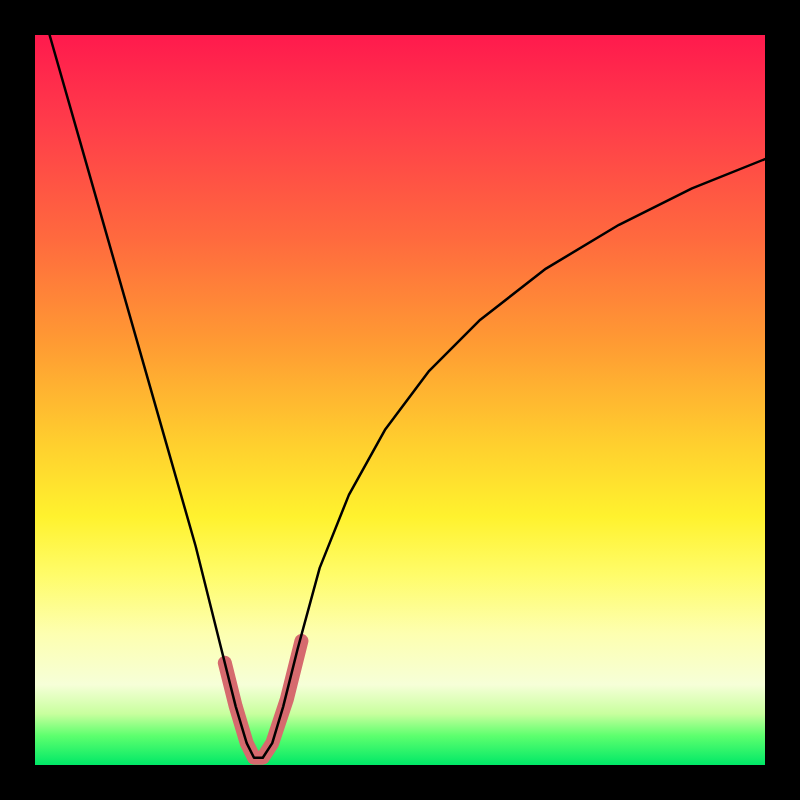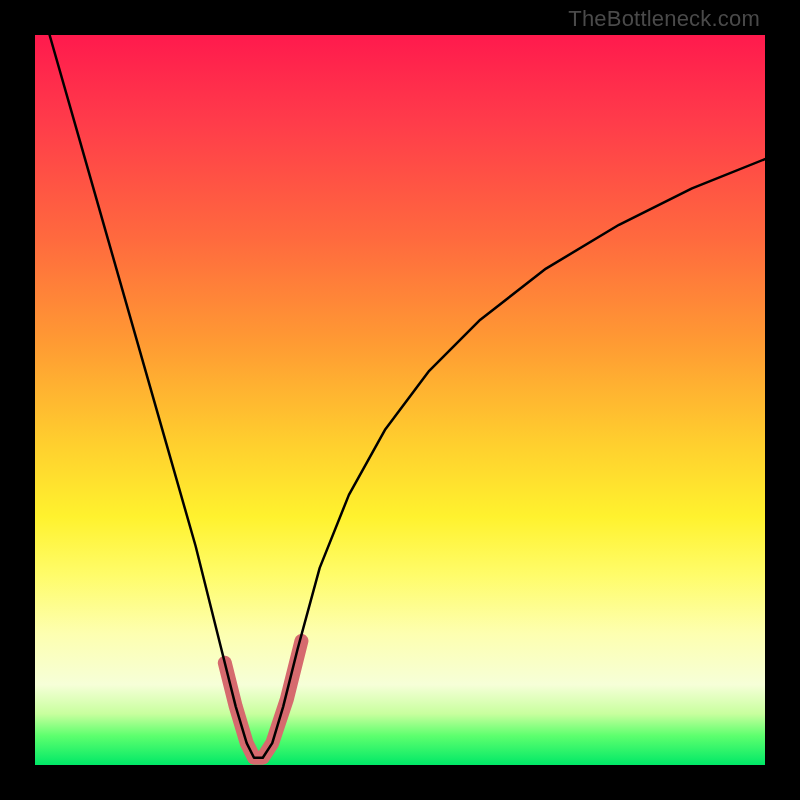--- a/index.html
+++ b/index.html
@@ -53,21 +53,20 @@
     top: 0;
     width: 730px;
     height: 730px;
     overflow: visible;
   }
 </style>
 </head>
 <body>
 
 <div class="outer">
-  <div class="watermark">TheBottleneck.com</div>
 
   <div class="plot-area">
     <svg class="curves" viewBox="0 0 730 730" preserveAspectRatio="none">
       <path id="red-accent-path" fill="none" stroke-linecap="round" stroke-linejoin="round" d="M189.80 627.80 L200.75 671.60 L211.70 708.10 L219.00 722.70 L227.76 722.70 L237.25 708.10 L251.85 664.30 L266.45 605.90" stroke="#d66a6e" stroke-width="14"></path>
       <path id="black-curve-path" fill="none" stroke-linecap="round" stroke-linejoin="round" d="M14.60 0.00 L43.80 102.20 L73.00 204.40 L102.20 306.60 L131.40 408.80 L160.60 511.00 L186.15 613.20 L200.75 671.60 L211.70 708.10 L219.00 722.70 L227.76 722.70 L237.25 708.10 L248.20 671.60 L262.80 613.20 L284.70 532.90 L313.90 459.90 L350.40 394.20 L394.20 335.80 L445.30 284.70 L511.00 233.60 L584.00 189.80 L657.00 153.30 L730.00 124.10" stroke="#000000" stroke-width="2.5"></path>
     </svg>
   </div>
 </div>
 
 </body></html>

